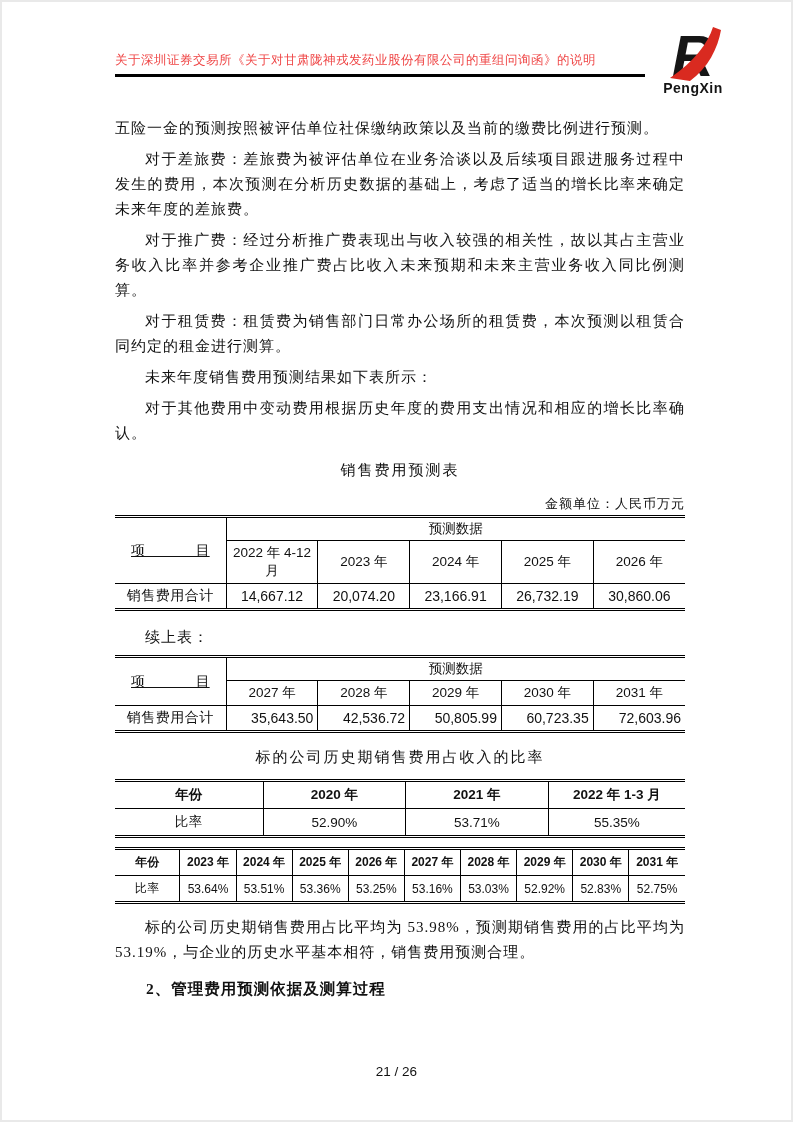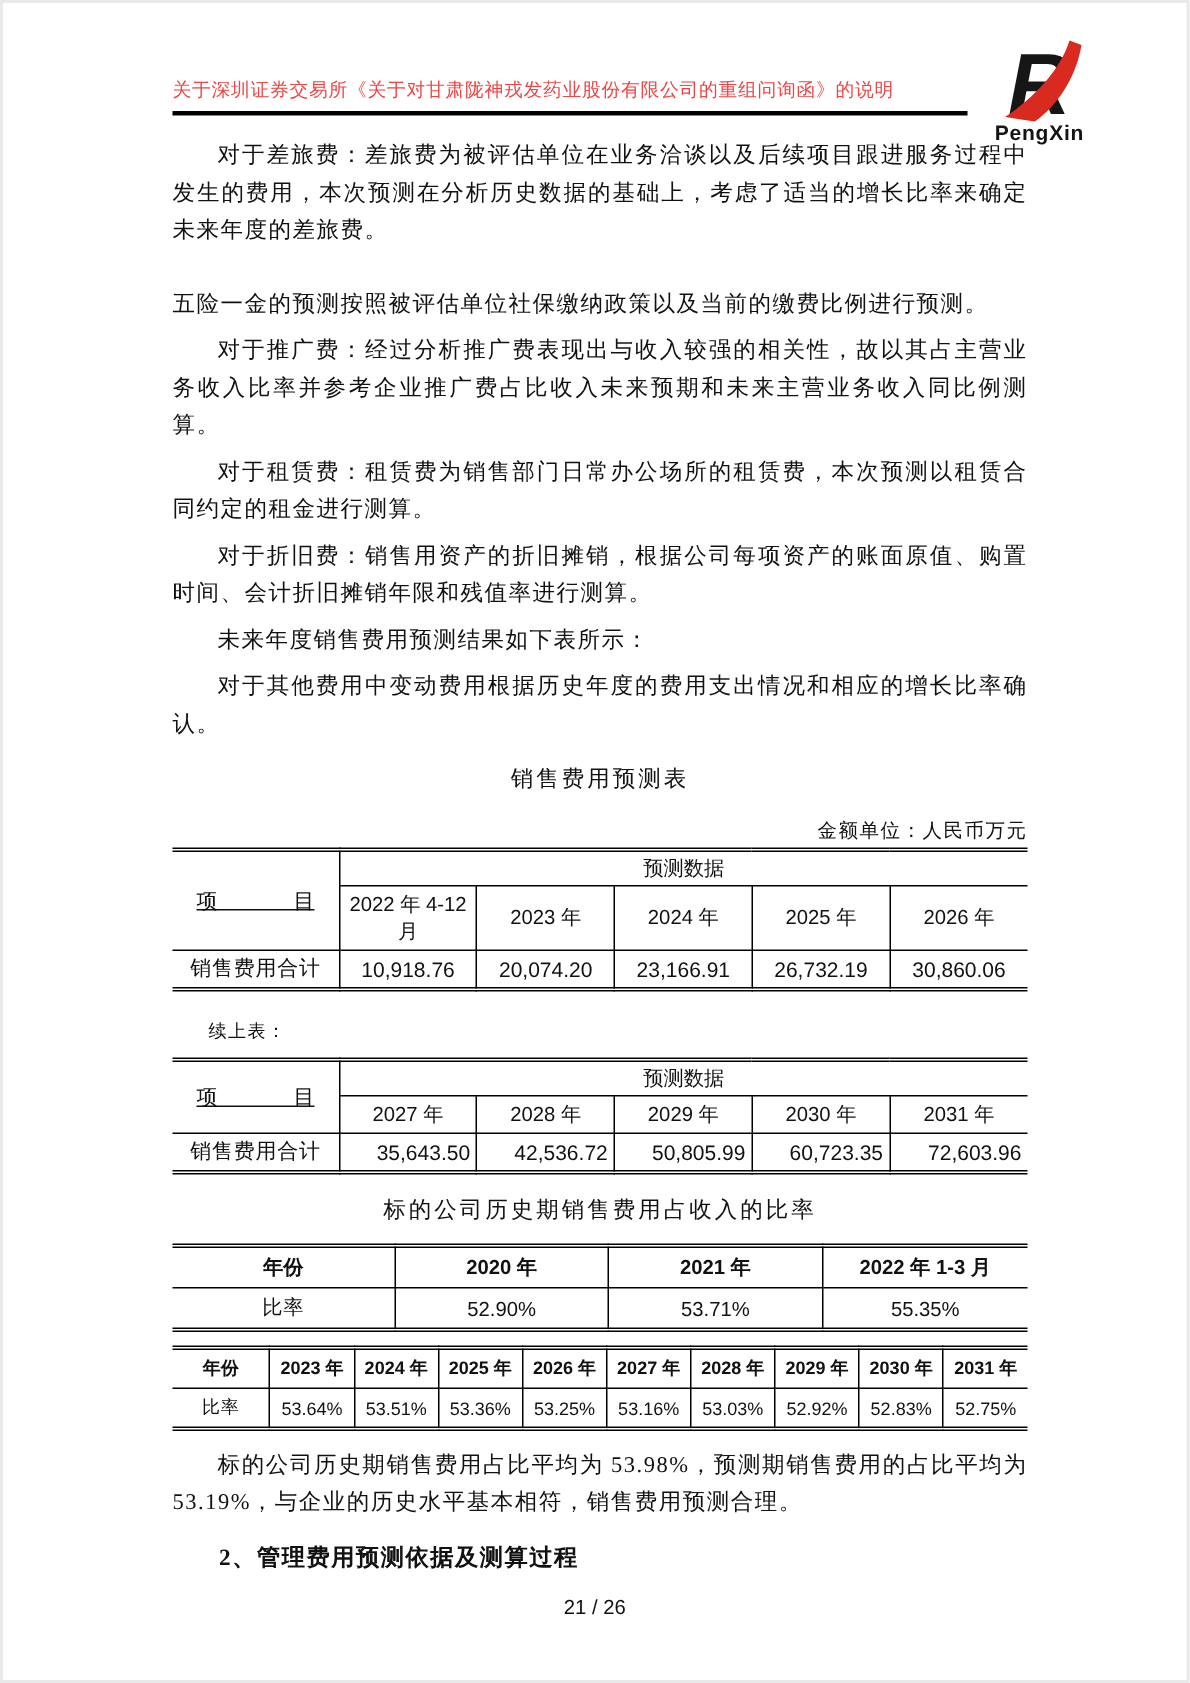--- a/index.html
+++ b/index.html
@@ -15,21 +15,21 @@
   .logo-mark svg{display:block;margin:0 auto;}
   .logo-r{font-family:"Liberation Sans","DejaVu Sans",sans-serif;font-weight:bold;font-style:italic;font-size:58px;fill:#161616;}
   .logo-text{font-family:"Liberation Sans","DejaVu Sans",sans-serif;font-weight:bold;
     font-size:14px;letter-spacing:0.5px;color:#141414;margin-top:-4px;}
   .content{margin:0 108px 0 115px;width:570px;}
   .para{font-size:15px;line-height:25px;margin:0 0 6px 0;text-align:justify;letter-spacing:1px;}
   .para.indent{text-indent:2em;}
   .para.first{margin-top:24px;}
   .tbl-caption{font-size:15px;letter-spacing:2px;text-align:center;margin:12px 0 0 0;line-height:25px;}
   .unit-note{font-size:13px;text-align:right;letter-spacing:1px;margin:12px 0 3px 0;line-height:17px;}
-  .continuation{font-size:12px;letter-spacing:1px;text-indent:2em;margin:14px 0 5px 0;line-height:25px;}
+  .continuation{font-size:15px;letter-spacing:1px;text-indent:2em;margin:14px 0 5px 0;line-height:25px;}
   table.tbl{width:100%;border-collapse:collapse;border-top:3px double #000;border-bottom:3px double #000;
     text-align:center;table-layout:fixed;}
   table.tbl th,table.tbl td{padding:3px 2px;font-weight:normal;overflow:hidden;}
   .vr{border-right:1px solid #000;}
   .hb{border-bottom:1px solid #000;}
   .item-head{font-weight:bold;font-size:14px;text-align:justify;-moz-text-align-last:justify;text-align-last:justify;padding:0 16px !important;text-decoration:underline;}
   .group-head{font-weight:bold;font-size:13.5px;font-family:"Liberation Sans","DejaVu Sans",sans-serif;padding:2px 2px !important;}
   .year-th{font-weight:bold;font-size:13.5px;font-family:"Liberation Sans","DejaVu Sans",sans-serif;}
   .row-label{font-size:14px;letter-spacing:0.5px;}
   .num{font-family:"Liberation Sans","DejaVu Sans",sans-serif;font-size:14px;}
@@ -55,25 +55,24 @@
         <text x="14" y="50" class="logo-r">R</text>
         <path d="M55,1 C50,17 36,36 12,52 L32,55 C50,42 60,22 63,4 Z" fill="#d92a20"></path>
       </svg>
     </div>
     <div class="logo-text">PengXin</div>
   </div>
 </div>
 
 <div class="content">
 
+  <p class="para first">五险一金的预测按照被评估单位社保缴纳政策以及当前的缴费比例进行预测。</p>
   <p class="para indent">对于差旅费：差旅费为被评估单位在业务洽谈以及后续项目跟进服务过程中发生的费用，本次预测在分析历史数据的基础上，考虑了适当的增长比率来确定未来年度的差旅费。</p>
-  <p class="para first">五险一金的预测按照被评估单位社保缴纳政策以及当前的缴费比例进行预测。</p>
   <p class="para indent">对于推广费：经过分析推广费表现出与收入较强的相关性，故以其占主营业务收入比率并参考企业推广费占比收入未来预期和未来主营业务收入同比例测算。</p>
   <p class="para indent">对于租赁费：租赁费为销售部门日常办公场所的租赁费，本次预测以租赁合同约定的租金进行测算。</p>
-  <p class="para indent">对于折旧费：销售用资产的折旧摊销，根据公司每项资产的账面原值、购置时间、会计折旧摊销年限和残值率进行测算。</p>
   <p class="para indent">未来年度销售费用预测结果如下表所示：</p>
   <p class="para indent">对于其他费用中变动费用根据历史年度的费用支出情况和相应的增长比率确认。</p>
 
   <div class="tbl-caption">销售费用预测表</div>
   <div class="unit-note">金额单位：人民币万元</div>
 
   <table class="tbl">
     <colgroup>
         <col style="width:19.5%">
         <col style="width:16.1%">
@@ -89,21 +88,21 @@
     </tr>
     <tr>
       <th class="year-th vr hb">2022 年 4-12 月</th>
       <th class="year-th vr hb">2023 年</th>
       <th class="year-th vr hb">2024 年</th>
       <th class="year-th vr hb">2025 年</th>
       <th class="year-th hb">2026 年</th>
     </tr>
     <tr>
       <td class="row-label vr">销售费用合计</td>
-      <td class="num vr">10,918.76</td>
+      <td class="num vr">14,667.12</td>
       <td class="num vr">20,074.20</td>
       <td class="num vr">23,166.91</td>
       <td class="num vr">26,732.19</td>
       <td class="num">30,860.06</td>
     </tr>
   </tbody>
     </table>
 
   <div class="continuation">续上表：</div>
 

